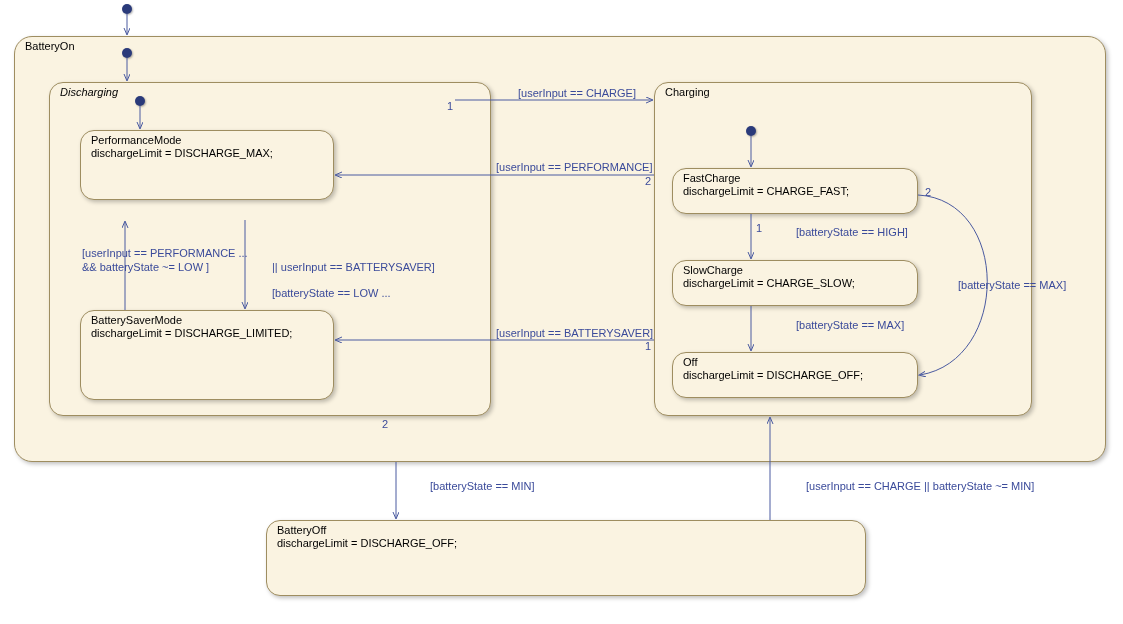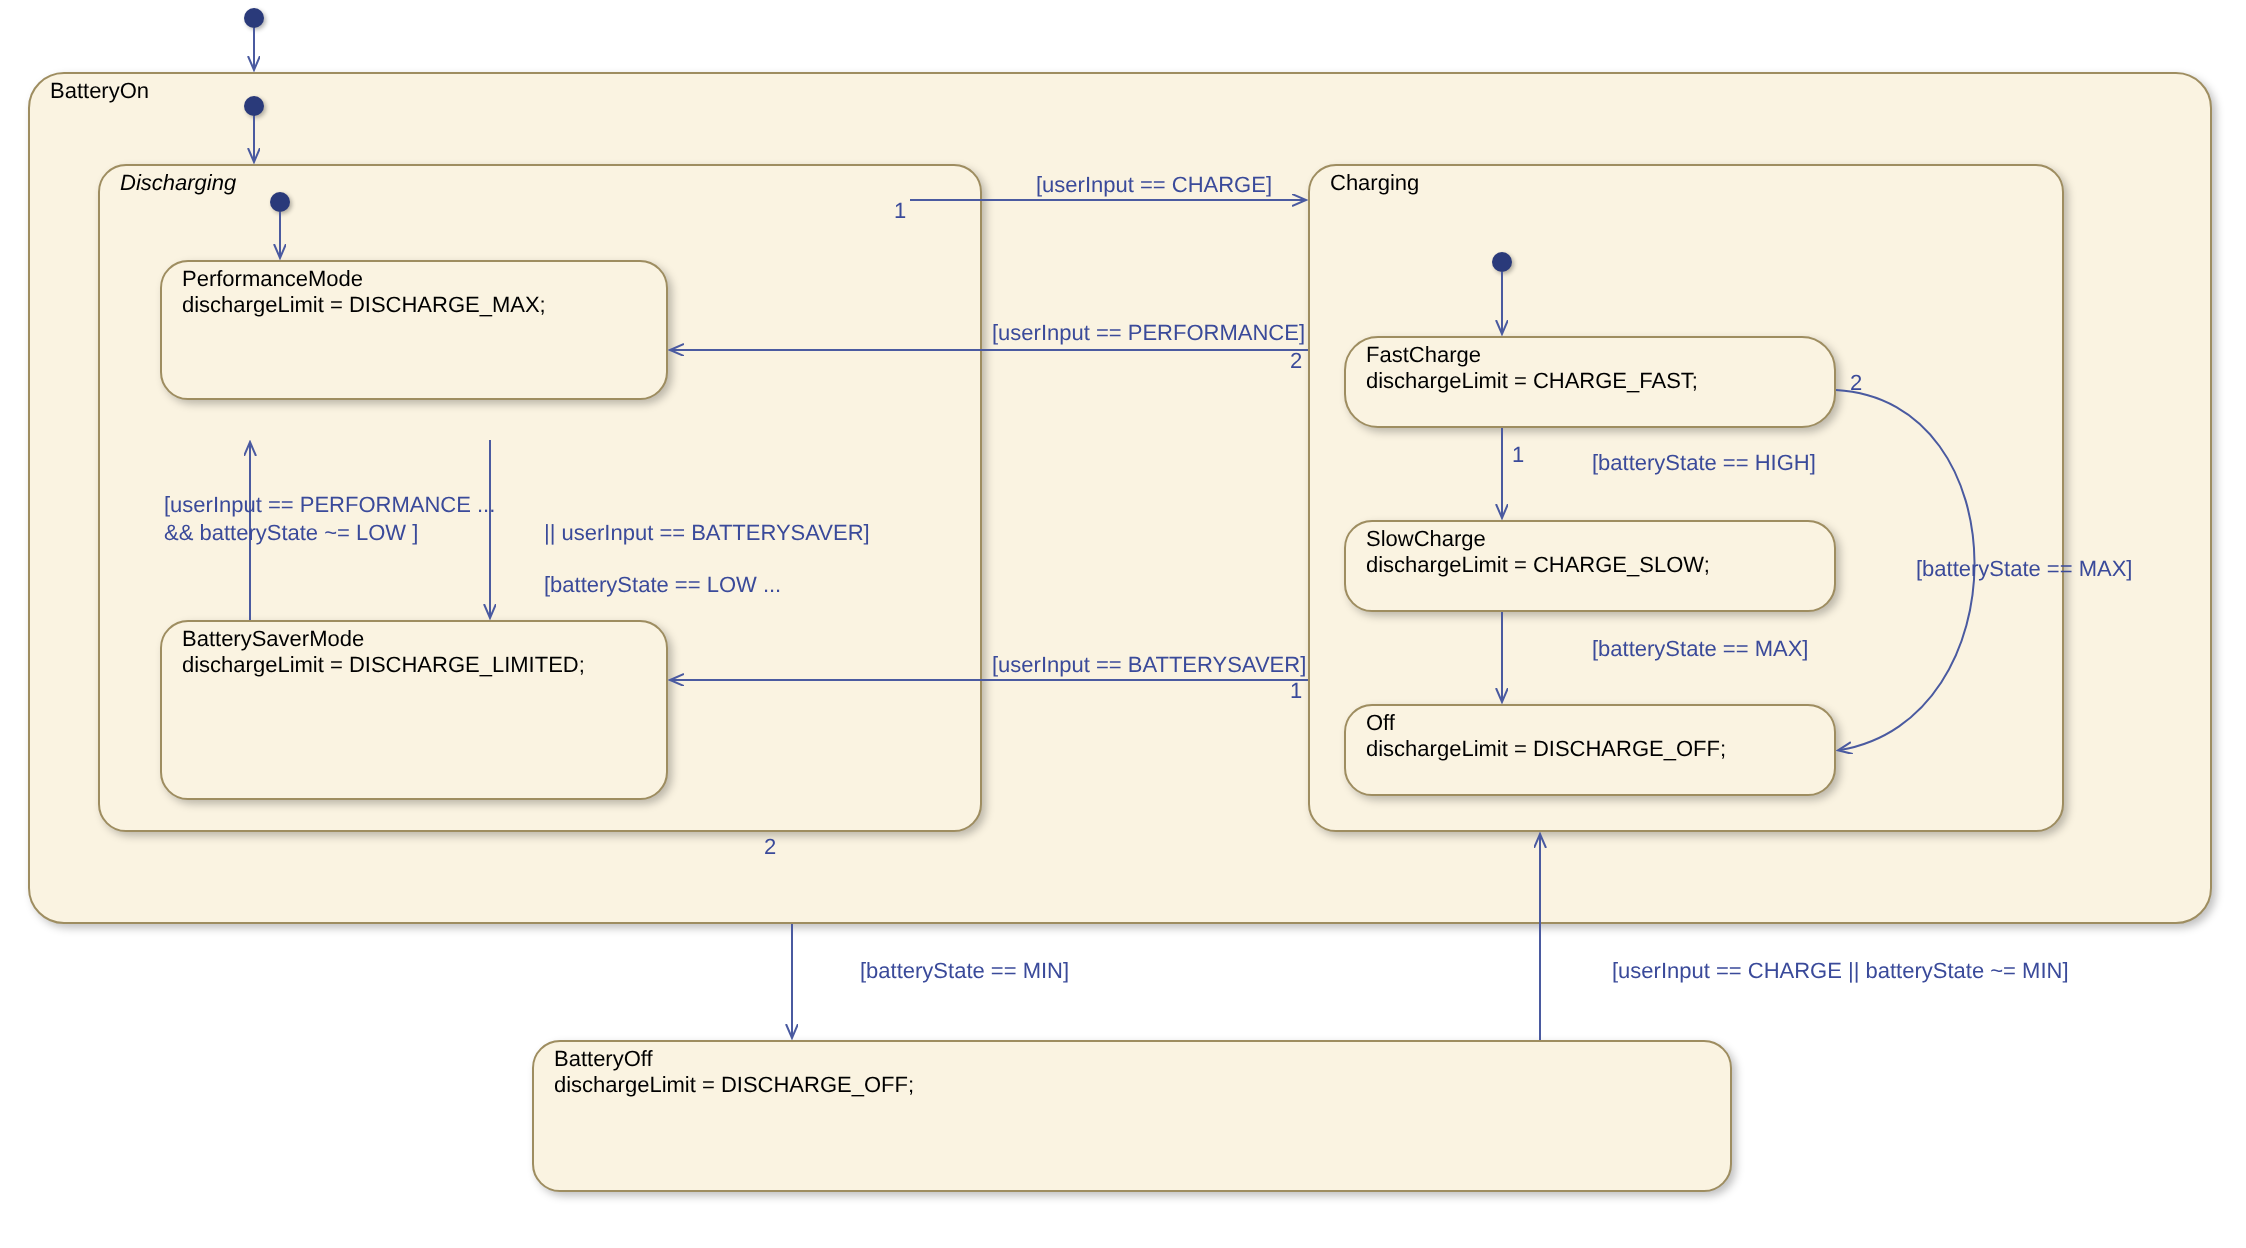--- a/index.html
+++ b/index.html
@@ -80,21 +80,21 @@
 
 <div class="state" style="left:80px; top:310px; width:254px; height:90px;">
   <span class="state-label">BatterySaverMode</span>
   <span class="state-body">dischargeLimit = DISCHARGE_LIMITED;</span>
 </div>
 
 <div class="state" style="left:654px; top:82px; width:378px; height:334px;">
   <span class="state-label">Charging</span>
 </div>
 
-<div class="state" style="left:672px; top:168px; width:246px; height:46px;border-radius:17px;">
+<div class="state" style="left:672px; top:168px; width:246px; height:46px;">
   <span class="state-label">FastCharge</span>
   <span class="state-body">dischargeLimit = CHARGE_FAST;</span>
 </div>
 
 <div class="state" style="left:672px; top:260px; width:246px; height:46px;">
   <span class="state-label">SlowCharge</span>
   <span class="state-body">dischargeLimit = CHARGE_SLOW;</span>
 </div>
 
 <div class="state" style="left:672px; top:352px; width:246px; height:46px;">

